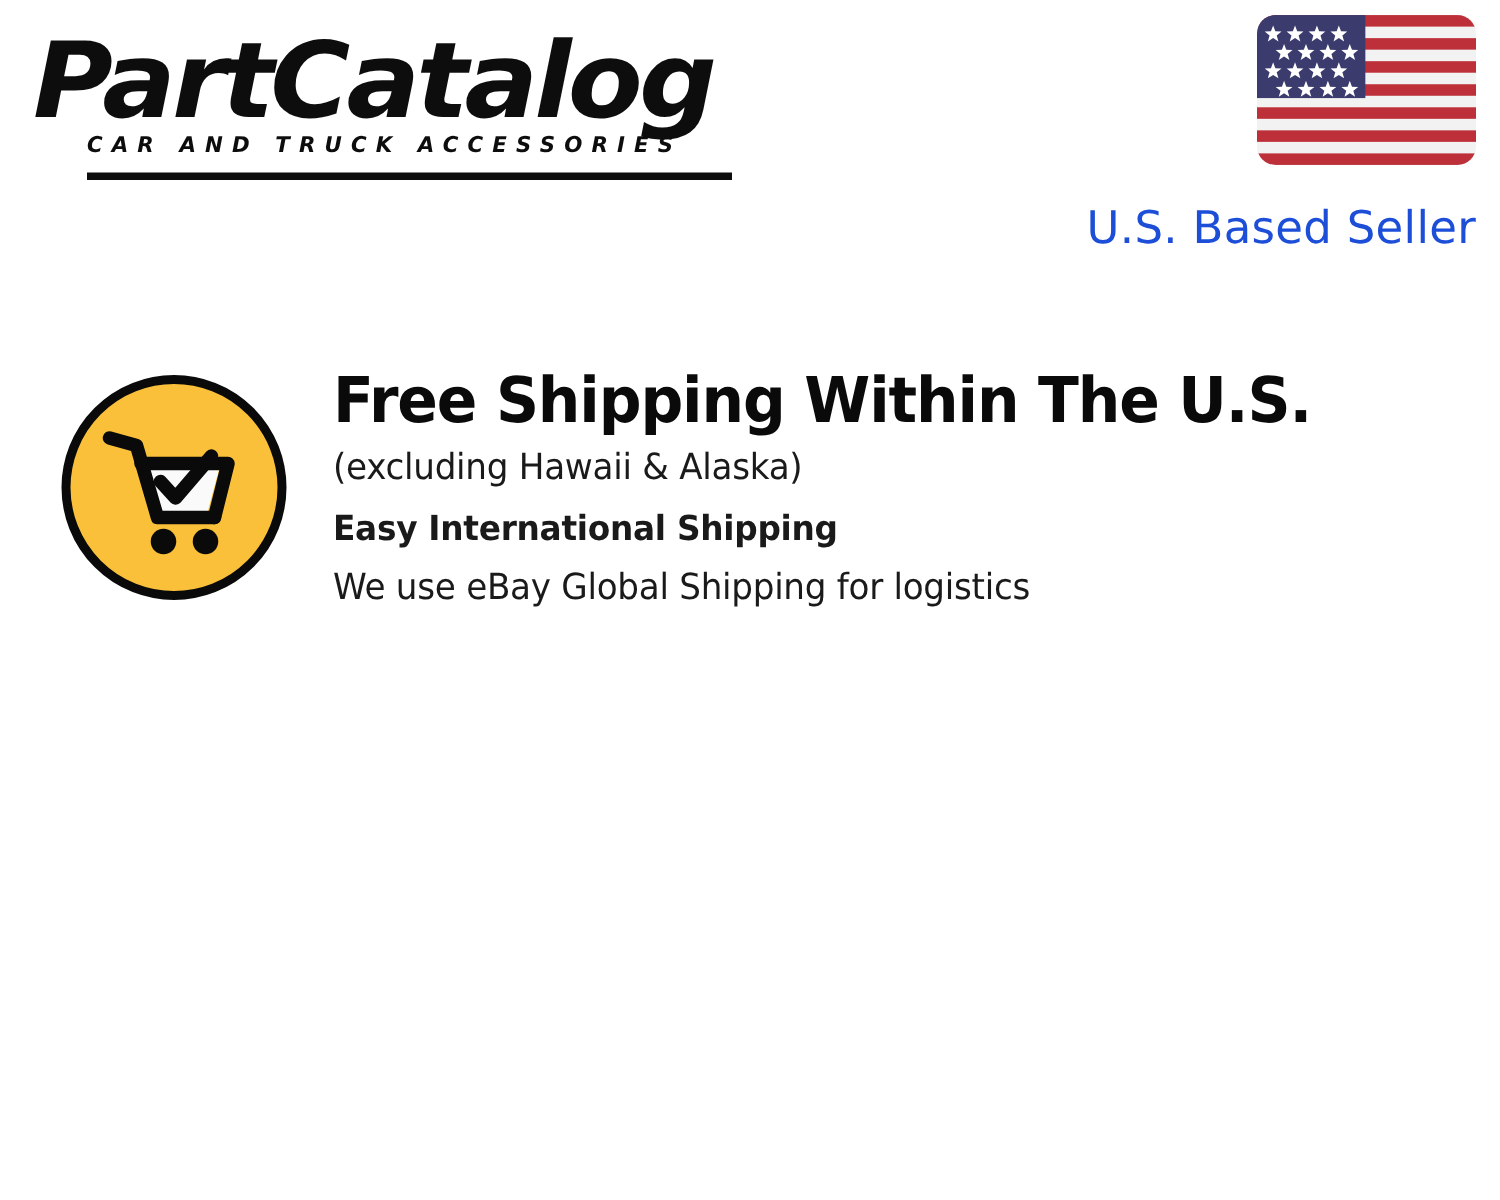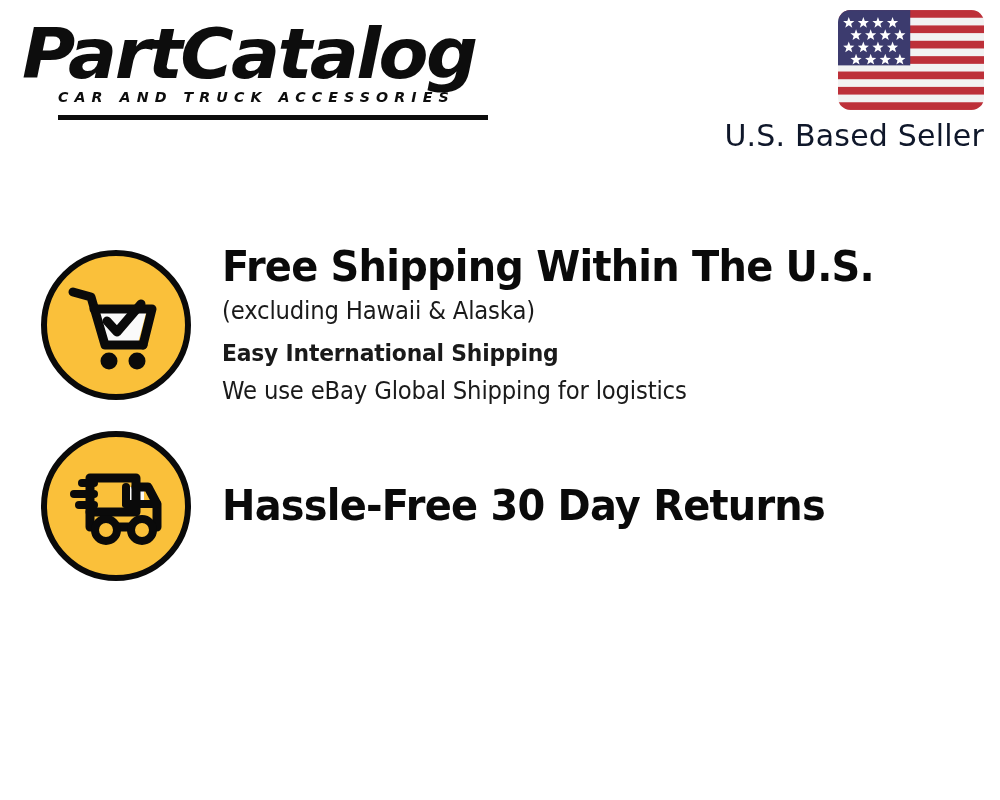--- a/index.html
+++ b/index.html
@@ -71,26 +71,26 @@
     text-align: right;
   }
   .flag-wrap {
     display: inline-block;
     width: 146px;
     height: 100px;
     line-height: 0;
   }
   .flag-svg { display: block; width: 146px; height: 100px; }
   .seller-text {
-    margin-top: 4px;
+    margin-top: 20px;
     font-family: "DejaVu Sans", sans-serif;
     font-weight: 400;
     font-size: 30px;
     line-height: 36px;
-    color: #0f172a;
+    color: #1d4ed8;
     letter-spacing: 0.2px;
     white-space: nowrap;
   }
 
   
   .features {
     position: absolute;
     left: 0;
     top: 230px;
     width: 856px;
@@ -227,35 +227,16 @@
         </svg>
       </div>
       <div class="feature-text">
         <div class="feature-title">Free Shipping Within The U.S.</div>
         <div class="feature-sub note">(excluding Hawaii &amp; Alaska)</div>
         <div class="feature-sub strong">Easy International Shipping</div>
         <div class="feature-sub lead">We use eBay Global Shipping for logistics</div>
       </div>
     </div>
 
-    <div class="feature-row row-2">
-      <div class="badge-circle">
-        <svg width="104" height="104" viewBox="0 0 104 104" xmlns="http://www.w3.org/2000/svg" aria-hidden="true">
-          <polygon points="66,33 80,33 80,50 62,50" fill="#FAFAFA"></polygon>
-          <rect x="26" y="24" width="46" height="34" fill="none" stroke="#0A0A0A" stroke-width="9" stroke-linejoin="round"></rect>
-          <path d="M72 33 L84 33 L93 50 L93 73 L26 73 L26 58" fill="none" stroke="#0A0A0A" stroke-width="9" stroke-linejoin="round" stroke-linecap="round"></path>
-          <line x1="62" y1="50" x2="93" y2="50" stroke="#0A0A0A" stroke-width="8" stroke-linecap="round"></line>
-          <line x1="62" y1="33" x2="62" y2="50" stroke="#0A0A0A" stroke-width="8" stroke-linecap="round"></line>
-          <circle cx="42" cy="76" r="11" fill="#FAC03A" stroke="#0A0A0A" stroke-width="8"></circle>
-          <circle cx="78" cy="76" r="11" fill="#FAC03A" stroke="#0A0A0A" stroke-width="8"></circle>
-          <line x1="18" y1="29" x2="30" y2="29" stroke="#0A0A0A" stroke-width="8" stroke-linecap="round"></line>
-          <line x1="10" y1="40" x2="30" y2="40" stroke="#0A0A0A" stroke-width="8" stroke-linecap="round"></line>
-          <line x1="15" y1="51" x2="30" y2="51" stroke="#0A0A0A" stroke-width="8" stroke-linecap="round"></line>
-        </svg>
-      </div>
-      <div class="feature-text">
-        <div class="feature-title">Hassle-Free 30 Day Returns</div>
-      </div>
-    </div>
 
 
   </div>
 </div>
 
 </body></html>

